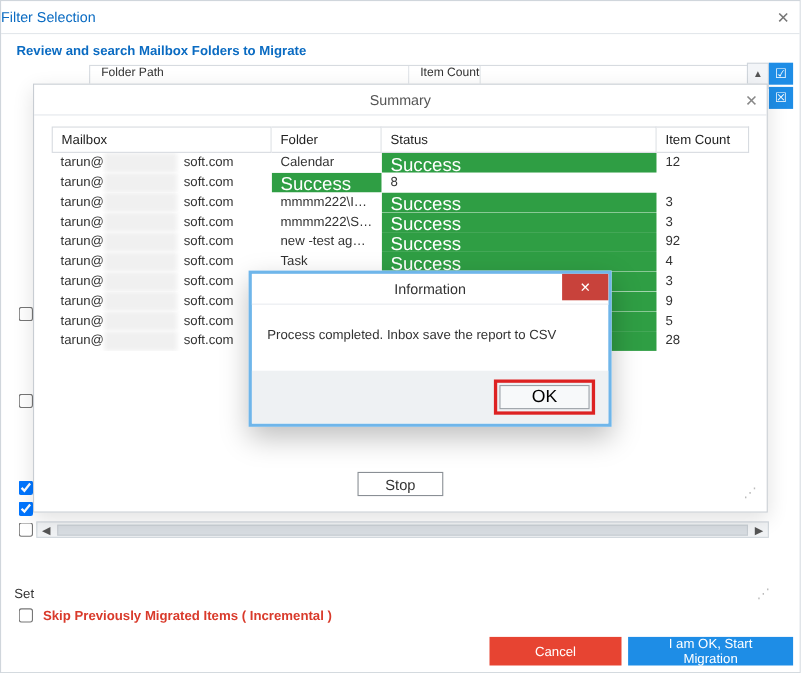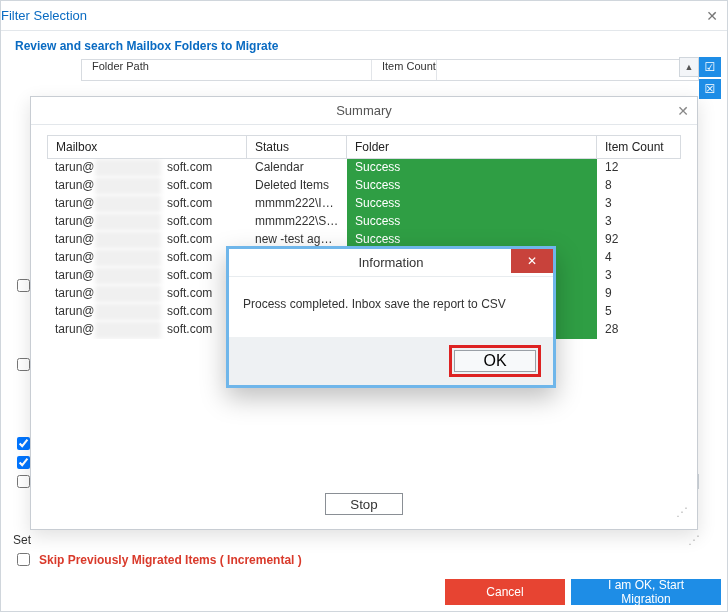--- a/index.html
+++ b/index.html
@@ -30,34 +30,34 @@
   .dots { position:absolute; right:28px; bottom:64px; color:#bbb; letter-spacing:-1px; }
   .skip-row { position:absolute; left:12px; bottom:42px; display:flex; align-items:center; gap:6px;margin-top:16px; }
   .skip-row label { color:#d93a2b; font-weight:600; font-size:12px; }
 
   .footer-btns { position:absolute; right:6px; bottom:6px; display:flex; gap:6px; }
   .btn { height:26px; padding:0 14px; display:flex; align-items:center; justify-content:center; font-size:12px; color:#fff; cursor:pointer; border:none; }
   .btn.cancel { background:#e74432; width:120px; }
   .btn.start  { background:#1e8de6; width:150px; }
 
   
-  .summary { position:absolute; left:30px; top:96px; right:30px; height:434px; background:#fff; border:1px solid #c8cdd3; box-shadow:0 6px 18px rgba(0,0,0,0.12); }
+  .summary { position:absolute; left:30px; top:76px; right:30px; height:390px; background:#fff; border:1px solid #c8cdd3; box-shadow:0 6px 18px rgba(0,0,0,0.12); }
   .summary .sbar { height:28px; display:flex; align-items:center; justify-content:center; position:relative; border-bottom:1px solid #e3e7eb; }
   .summary .sbar .title { color:#555; font-size:13px; }
   .summary .sbar .close { position:absolute; right:8px; top:6px; color:#888; cursor:pointer; font-size:14px;}
   .grid { display:grid; grid-template-columns: 200px 100px 250px 1fr; }
   .grid .hd { background:#fff; border:1px solid #d7dbe0; border-left:none; padding:4px 8px; font-size:12px; color:#222; }
   .grid .hd:first-child { border-left:1px solid #d7dbe0; }
   .gridbody { overflow:hidden; }
   .row { display:grid; grid-template-columns: 200px 100px 250px 1fr; height:18px; }
   .cell { padding:1px 8px; font-size:12px; white-space:nowrap; overflow:hidden; text-overflow:ellipsis; }
   .cell.mbx { color:#333; position:relative; }
   .cell.mbx .blur { position:absolute; left:48px; top:0; width:66px; height:100%; background:#f0f0f0; filter:blur(2px); }
   .cell.status { padding:0; }
-  .pill { display:block; height:100%; background:#2f9e44; color:#fff; padding:1px 8px; font-size:12px; }
+  .pill { display:block; height:100%; background:#2f9e44; color:#fff; padding:1px 8px; font-size:17px; }
   .stop-btn { position:absolute; left:50%; transform:translateX(-50%); bottom:14px; width:78px; height:22px; border:1px solid #8a8f95; background:#fff; color:#333; cursor:pointer; }
   .summary .dots2 { position:absolute; right:10px; bottom:10px; color:#bbb; letter-spacing:-1px; }
 
   
   .info { position:absolute; left:226px; top:246px; width:330px; border:3px solid #6fb6ea; background:#fff; box-shadow:0 10px 24px rgba(0,0,0,0.25); }
   .info .ibar { height:28px; background:#fff; display:flex; align-items:center; justify-content:center; position:relative; border-bottom:1px solid #e8ecef;}
   .info .ibar .ititle { font-size:13px; color:#333; }
   .info .ibar .iclose { position:absolute; right:0; top:0; width:42px; height:24px; background:#c8423b; color:#fff; display:flex; align-items:center; justify-content:center; cursor:pointer; }
   .info .ibody { padding:20px 14px 26px 14px; font-size:12px; color:#333; }
   .info .ifooter { background:#eef1f3; padding:8px 12px; display:flex; justify-content:flex-end; }
@@ -120,36 +120,35 @@
 </div>
 
 <div class="summary">
   <div class="sbar">
     <span class="title">Summary</span>
     <span class="close">✕</span>
   </div>
   <div style="padding:10px 16px 0 16px;">
     <div class="grid">
       <div class="hd">Mailbox</div>
+      <div class="hd">Folder</div>
       <div class="hd">Status</div>
-      <div class="hd">Folder</div>
       <div class="hd">Item Count</div>
     </div>
     <div class="gridbody" id="gridbody">
         <div class="row">
           <div class="cell mbx"><span>tarun@</span><span class="blur"></span><span style="position: absolute; left: 120px;">soft.com</span></div>
           <div class="cell">Calendar</div>
           <div class="cell status">
             <span class="pill">Success</span>
           </div>
           <div class="cell">12</div>
         </div>
         <div class="row">
           <div class="cell mbx"><span>tarun@</span><span class="blur"></span><span style="position: absolute; left: 120px;">soft.com</span></div>
-          <div class="cell">Deleted Items</div>
           <div class="cell status">
             <span class="pill">Success</span>
           </div>
           <div class="cell">8</div>
         </div>
         <div class="row">
           <div class="cell mbx"><span>tarun@</span><span class="blur"></span><span style="position: absolute; left: 120px;">soft.com</span></div>
           <div class="cell">mmmm222\Inbox</div>
           <div class="cell status">
             <span class="pill">Success</span>
@@ -167,21 +166,21 @@
         <div class="row">
           <div class="cell mbx"><span>tarun@</span><span class="blur"></span><span style="position: absolute; left: 120px;">soft.com</span></div>
           <div class="cell">new -test agai…</div>
           <div class="cell status">
             <span class="pill">Success</span>
           </div>
           <div class="cell">92</div>
         </div>
         <div class="row">
           <div class="cell mbx"><span>tarun@</span><span class="blur"></span><span style="position: absolute; left: 120px;">soft.com</span></div>
-          <div class="cell">Start</div>
+          <div class="cell">Task</div>
           <div class="cell status">
             <span class="pill">Success</span>
           </div>
           <div class="cell">4</div>
         </div>
         <div class="row">
           <div class="cell mbx"><span>tarun@</span><span class="blur"></span><span style="position: absolute; left: 120px;">soft.com</span></div>
           <div class="cell"></div>
           <div class="cell status">
             <span class="pill">&nbsp;</span>

